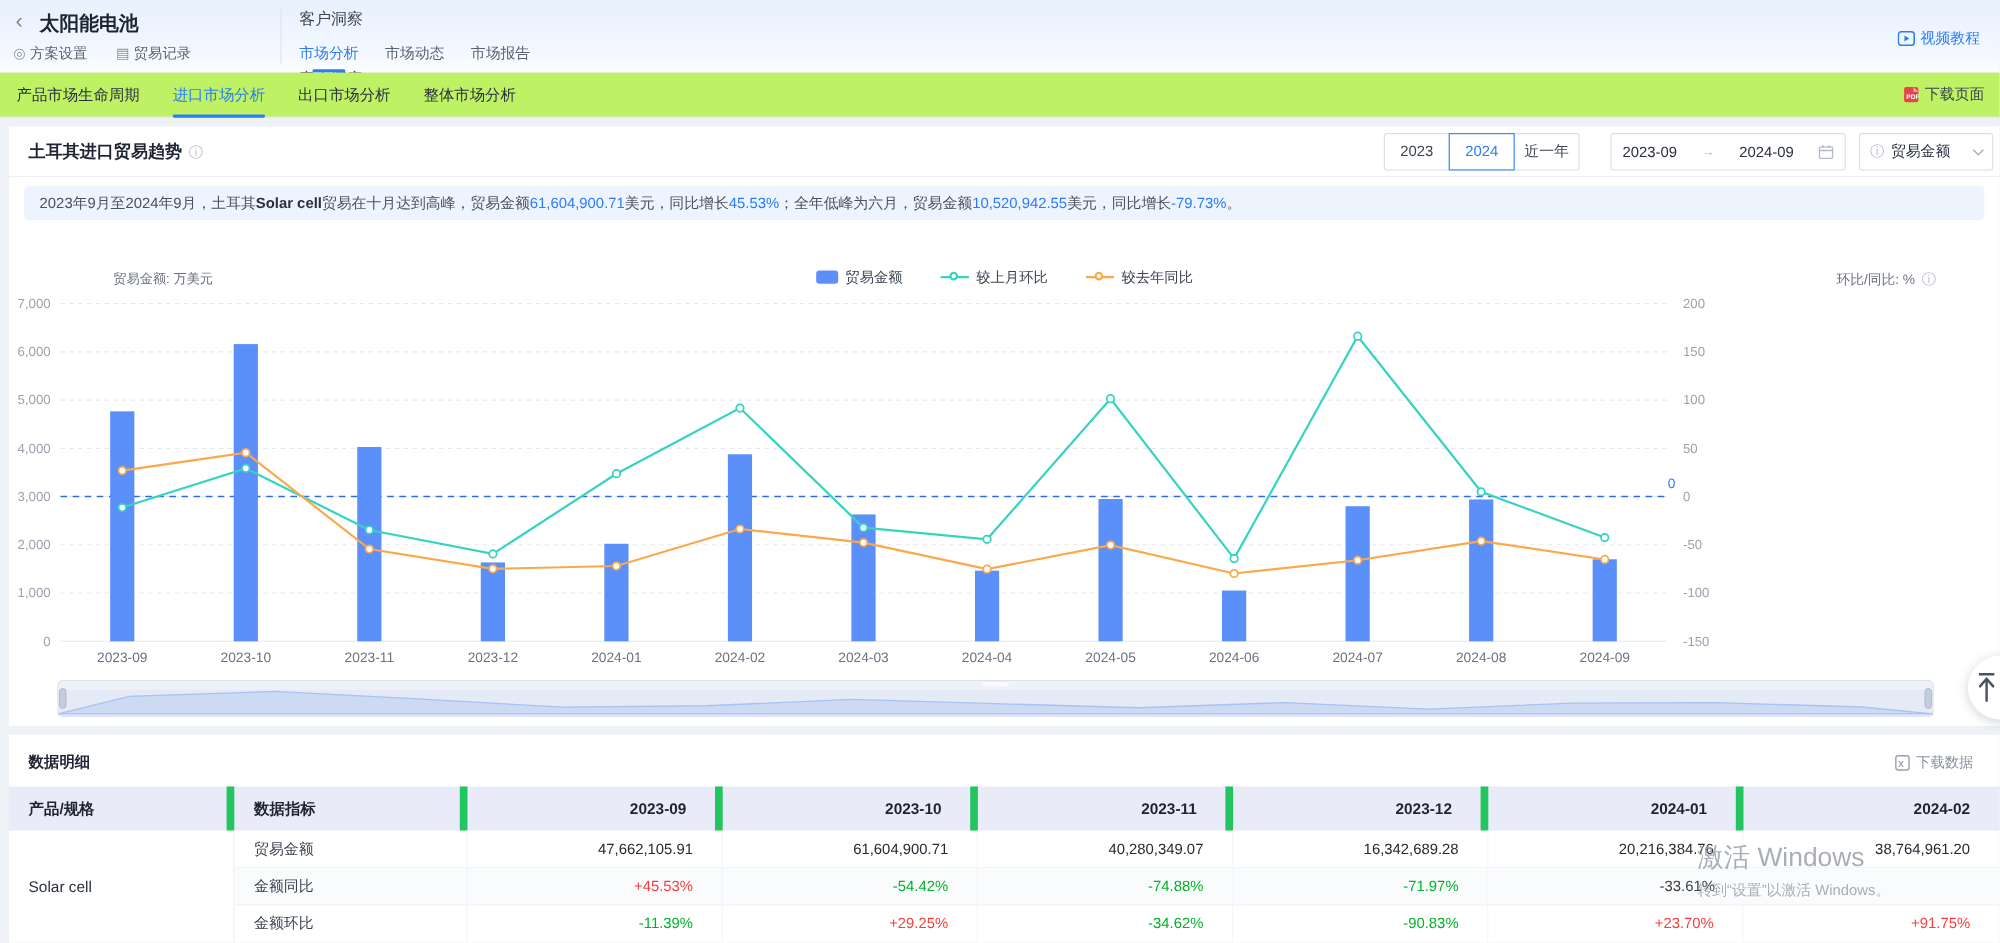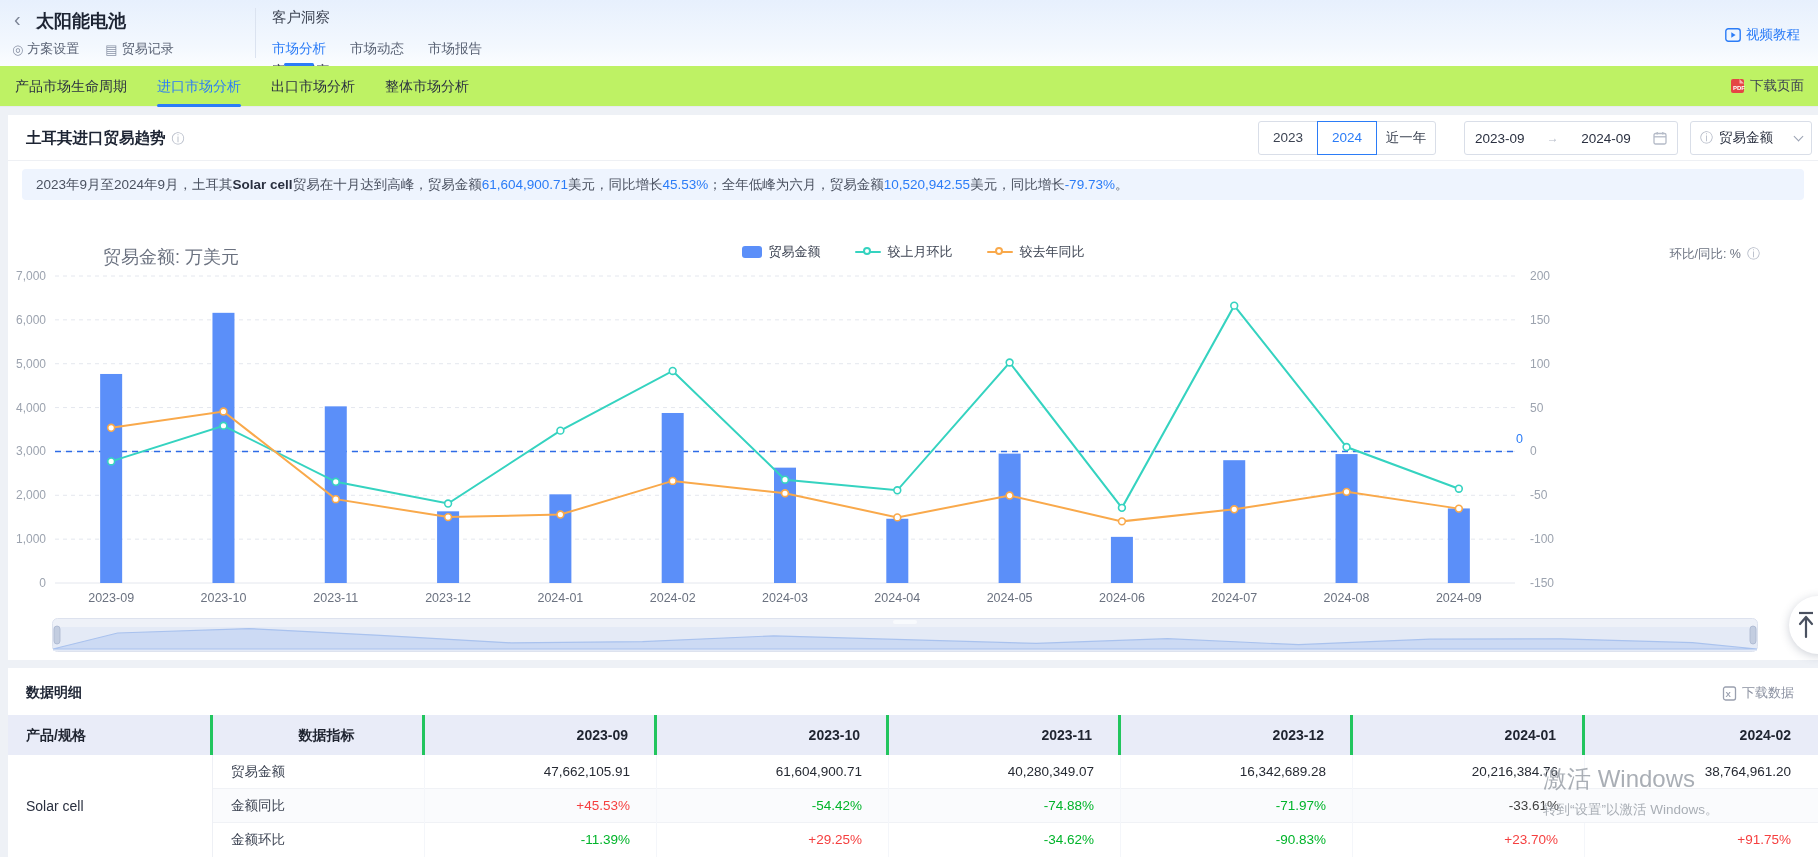--- a/index.html
+++ b/index.html
@@ -60,35 +60,35 @@
   .chev { width:7px; height:7px; border-right:1.5px solid #9aa1b2; border-bottom:1.5px solid #9aa1b2;
     transform:rotate(45deg); margin-top:-3px; margin-left:auto; }
 
   
   #summary { left:14px; top:54px; width:1782px; height:31px; background:#eef4fe; border-radius:4px;
     font-size:13.5px; color:#4a5160; line-height:31px; padding-left:14px; white-space:nowrap; overflow:hidden; }
   #summary b { color:#2a3040; }
   #summary .blu { color:#2b7cf7; }
 
   
-  #axis-left-label { left:95px; top:130px; font-size:18px; color:#6b7280; }
+  #axis-left-label { left:95px; top:130px; font-size:12px; color:#6b7280; }
   #legend { left:0; top:128px; width:1810px; display:flex; justify-content:center; gap:34px; pointer-events:none; }
   .leg-item { display:flex; align-items:center; gap:7px; font-size:13px; color:#3c4352; pointer-events:auto; cursor:pointer;}
   .leg-swatch { width:20px; height:12px; border-radius:3px; }
   .leg-line { position:relative; width:26px; height:10px; }
   .leg-line .ln { position:absolute; left:0; top:4px; width:26px; height:2px; border-radius:1px;}
   .leg-line .rg { position:absolute; left:8px; top:0; width:8px; height:8px; border-radius:50%; background:#fff; border:2px solid; }
   #axis-right-label { right:58px; top:130px; font-size:12.5px; color:#6b7280; display:flex; gap:6px; align-items:center;}
 
   
   #tbl-title-row { left:0; top:0; width:1810px; height:57px; }
   #tbl-title { left:18px; top:16px; font-size:14px; font-weight:bold; color:#1d2433; }
   #tbl-download { right:24px; top:16px; font-size:13px; color:#8a90a0; display:flex; align-items:center; gap:5px; cursor:pointer; }
   #tbl-head { left:0; top:47px; width:1810px; height:40px; background:#e9ecf8; display:flex; }
-  .th { height:40px; line-height:40px; font-size:14px; font-weight:bold; color:#1f2430; border-right:3px solid #22c55e; }
+  .th { height:40px; line-height:40px; font-size:14px; font-weight:bold; color:#1f2430; border-right:7px solid #22c55e; }
   .th:last-child { border-right:none; }
   #tbl-body { left:0; top:87px; width:1810px; height:102px; display:flex; }
   #prod-cell { width:205px; border-right:1px solid #eef0f5; display:flex; align-items:center; padding-left:18px;
     font-size:14px; color:#2a3040; }
   .trow { display:flex; height:34px; border-bottom:1px solid #f0f2f6; }
   .trow:last-child { border-bottom:none; }
   .td { height:34px; line-height:34px; font-size:13.5px; border-right:1px solid #f4f6fa; }
   .td:last-child { border-right:none; }
   .metric { padding-left:18px; color:#3c4352; }
   .val { text-align:right; padding-right:26px; color:#262a33; }
@@ -317,21 +317,21 @@
       <div id="tbl-download" class="abs">
         <svg width="15" height="15" viewBox="0 0 15 15">
           <rect x="1.5" y="1" width="12" height="13" rx="2" fill="none" stroke="#9aa0af" stroke-width="1.3"></rect>
           <text x="3.4" y="11" font-size="8" fill="#9aa0af" font-weight="bold">X</text>
         </svg>
         <span>下载数据</span>
       </div>
     </div>
     <div id="tbl-head" class="abs">
         <div class="th" style="width: 205px; text-align: left; padding: 0px 0px 0px 18px;">产品/规格</div>
-        <div class="th" style="width: 212px; text-align: center; padding: 0px 0px 0px 18px;">数据指标</div>
+        <div class="th" style="width: 212px; text-align: left; padding: 0px 0px 0px 18px;">数据指标</div>
         <div class="th" style="width: 232px; text-align: right; padding: 0px 26px 0px 0px;">2023-09</div>
         <div class="th" style="width: 232px; text-align: right; padding: 0px 26px 0px 0px;">2023-10</div>
         <div class="th" style="width: 232px; text-align: right; padding: 0px 26px 0px 0px;">2023-11</div>
         <div class="th" style="width: 232px; text-align: right; padding: 0px 26px 0px 0px;">2023-12</div>
         <div class="th" style="width: 232px; text-align: right; padding: 0px 26px 0px 0px;">2024-01</div>
         <div class="th" style="width: 232px; text-align: right; padding: 0px 26px 0px 0px;">2024-02</div>
       </div>
     <div id="tbl-body" class="abs">
         <div id="prod-cell">Solar cell</div>
         <div style="flex: 1 1 0%; display: flex; flex-direction: column;">

